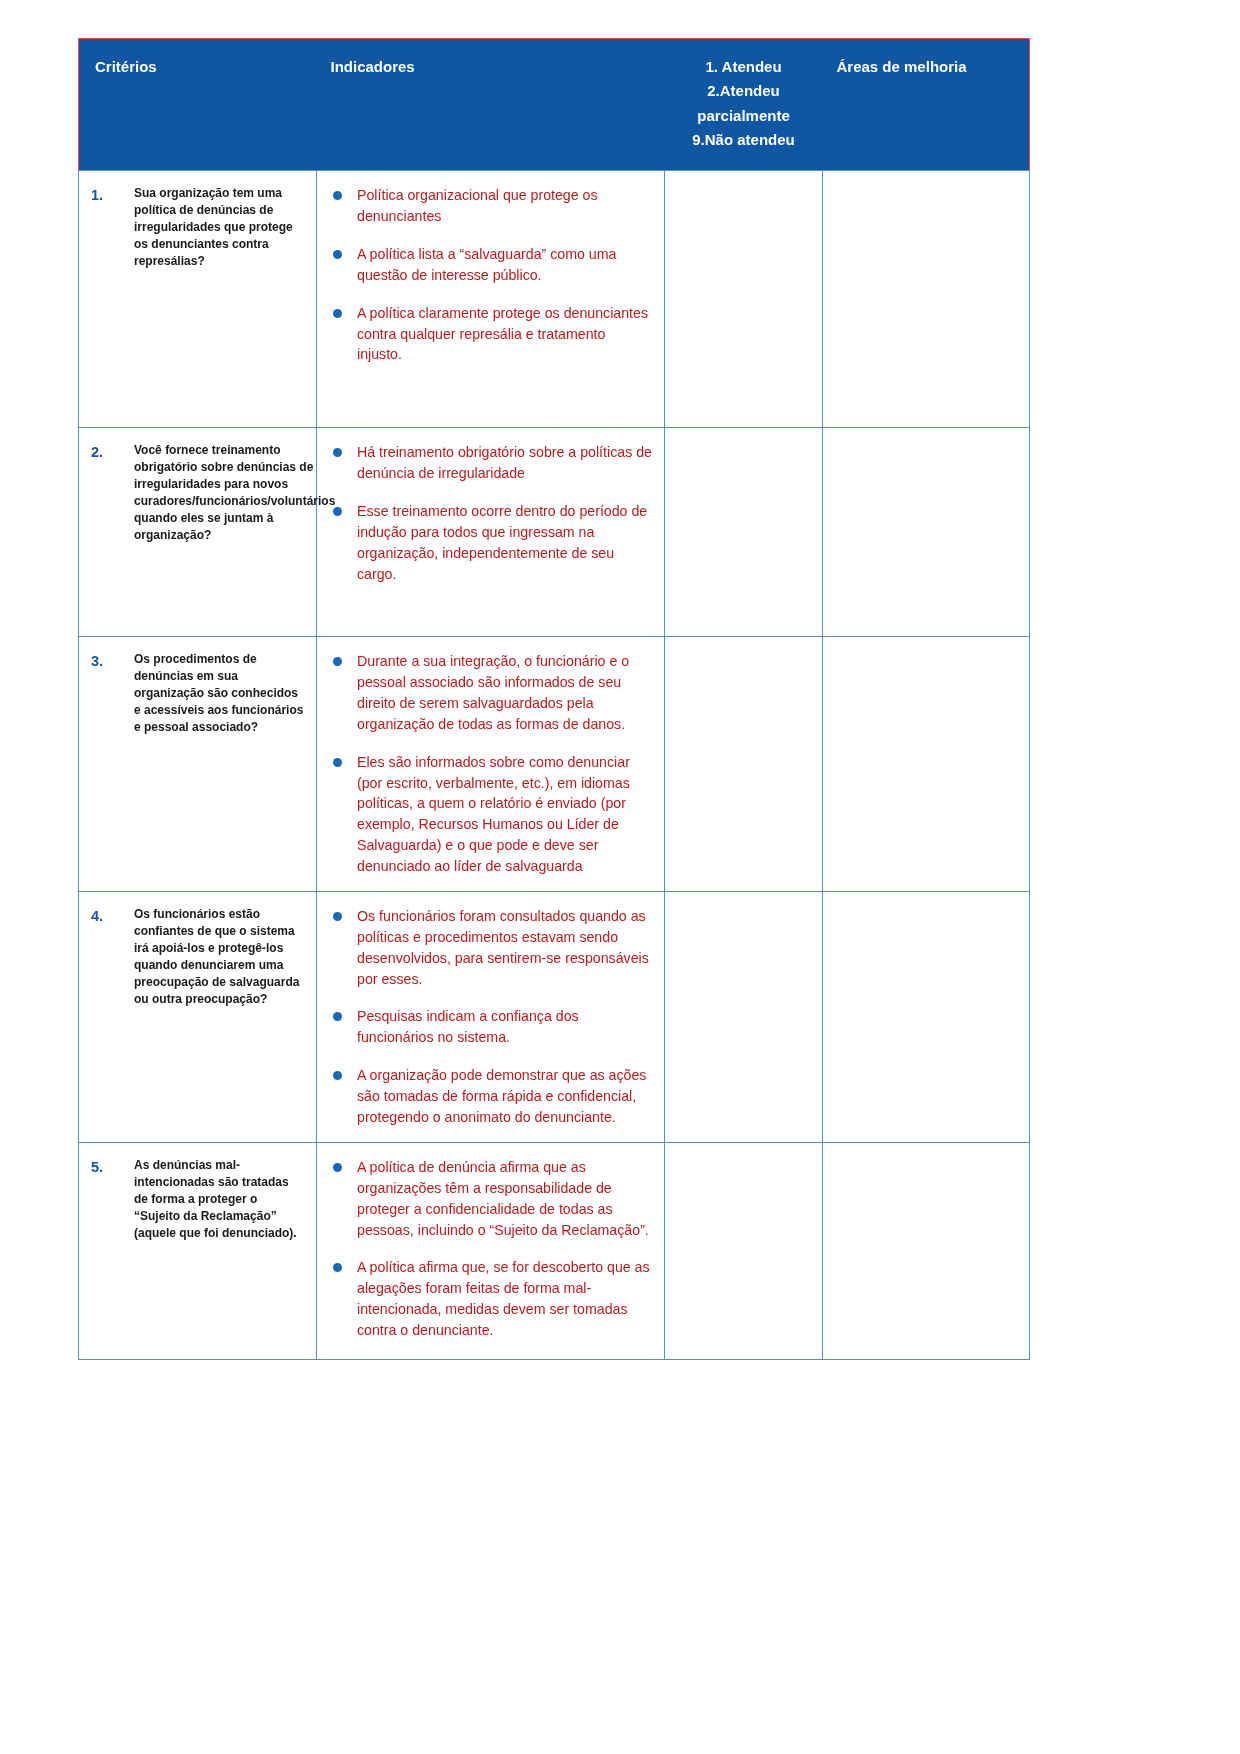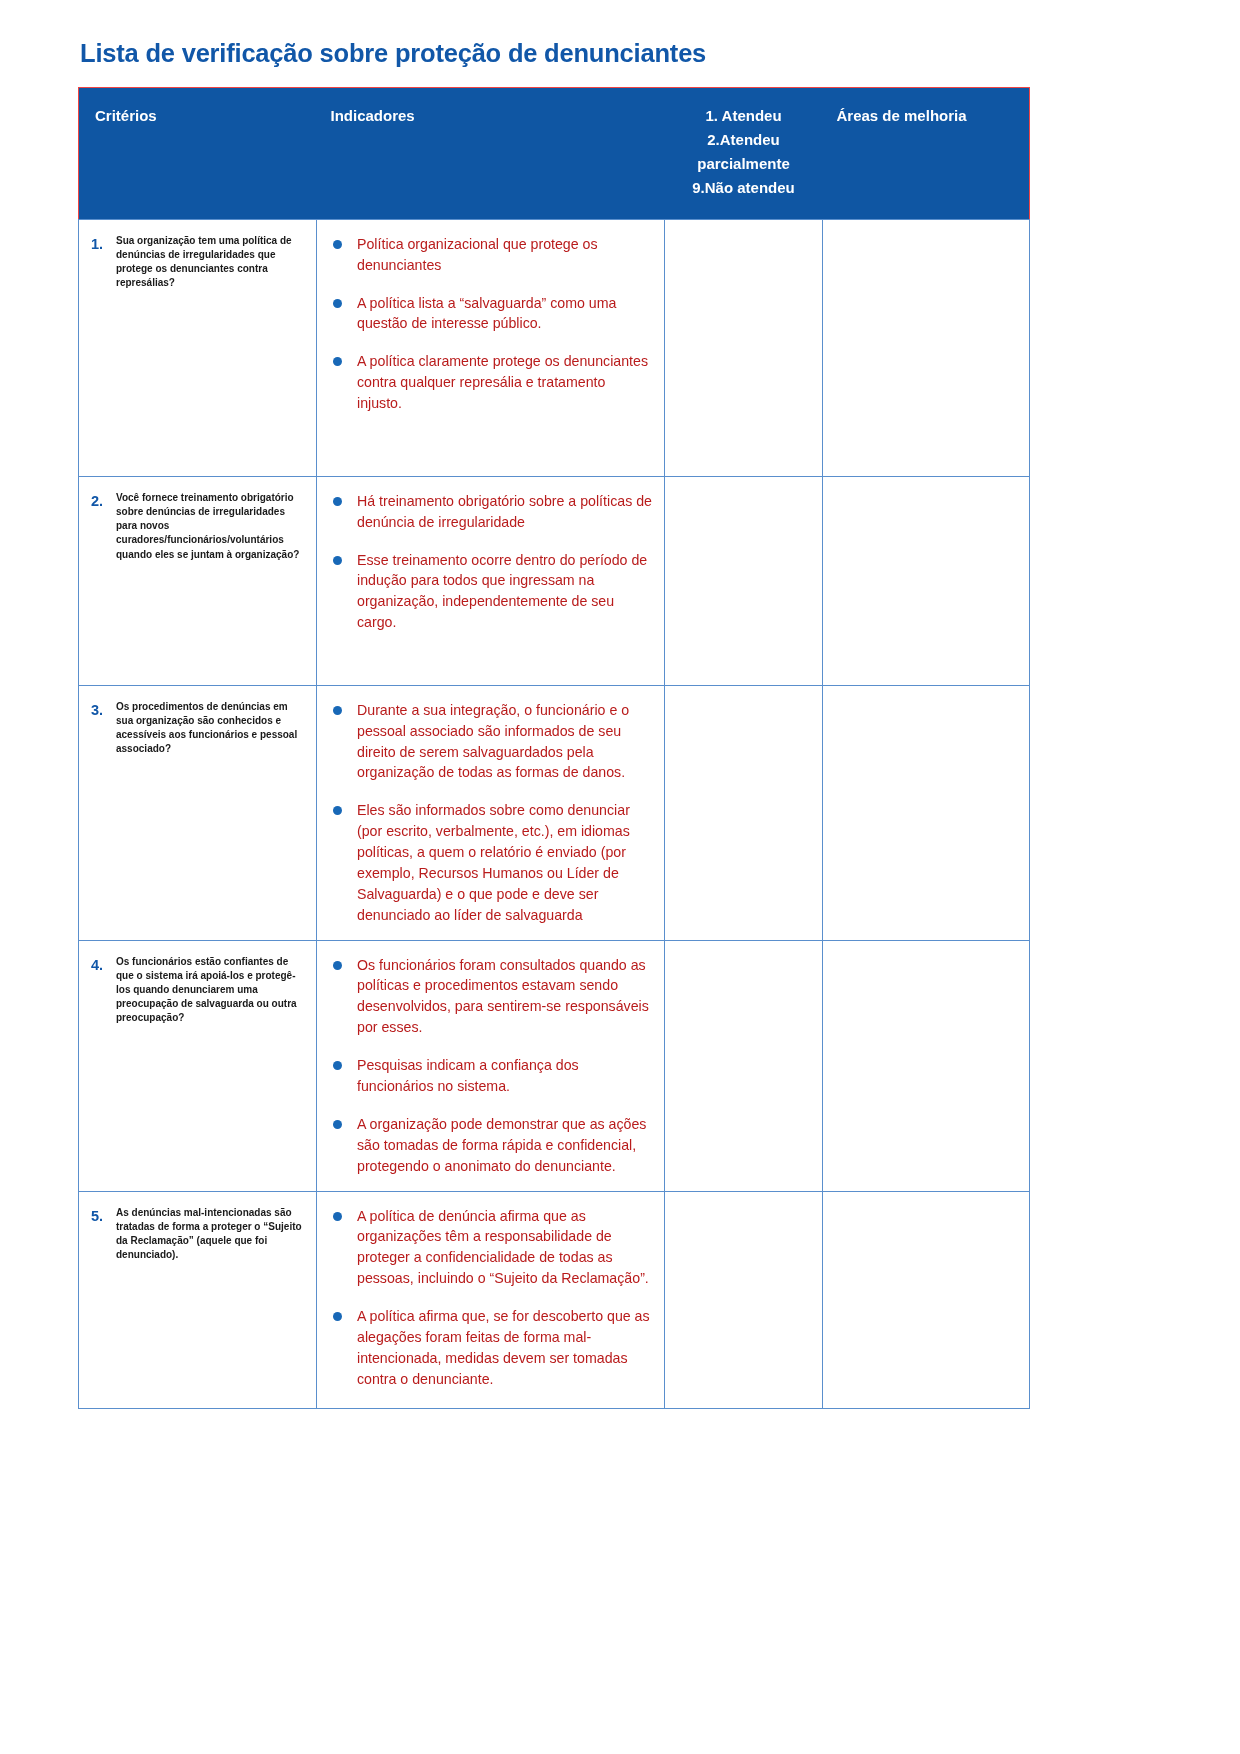--- a/index.html
+++ b/index.html
@@ -82,23 +82,24 @@
   .criteria-num {
     color: #1157a8;
     font-weight: bold;
     font-size: 14.5px;
     line-height: 1.42;
     flex: 0 0 auto;
     min-width: 17px;
   }
   .criteria-text {
     font-weight: bold;
-    font-size: 10px;
+    font-size: 12px;
     line-height: 1.42;
     color: #1a1a1a;
+    margin-left: 18px;
   }
 
   
   td.indicators-cell {
     padding: 14px 10px 14px 10px;
   }
   ul.indicator-list {
     list-style: none;
     margin: 0;
     padding: 0;
@@ -133,21 +134,20 @@
   tr.row-2 td { height: 180px; }
   tr.row-3 td { height: 212px; }
   tr.row-4 td { height: 222px; }
   tr.row-5 td { height: 188px; }
 </style>
 </head>
 <body>
 
 <div class="page">
 
-  <h1 class="doc-title">Lista de verificação sobre proteção de denunciantes</h1>
 
   <table class="checklist-table">
     <colgroup>
       <col class="c-criteria">
       <col class="c-indicators">
       <col class="c-rating">
       <col class="c-areas">
     </colgroup>
 
     <thead>

